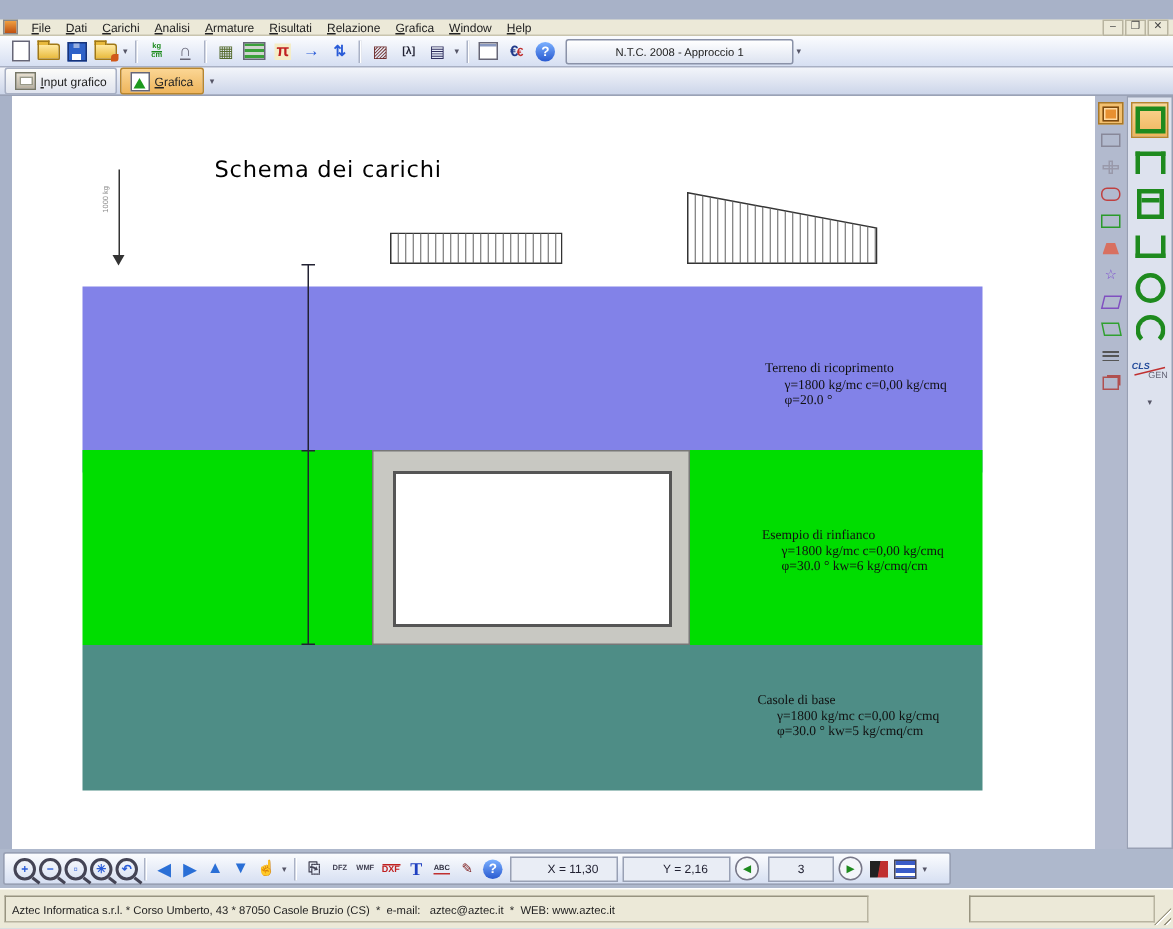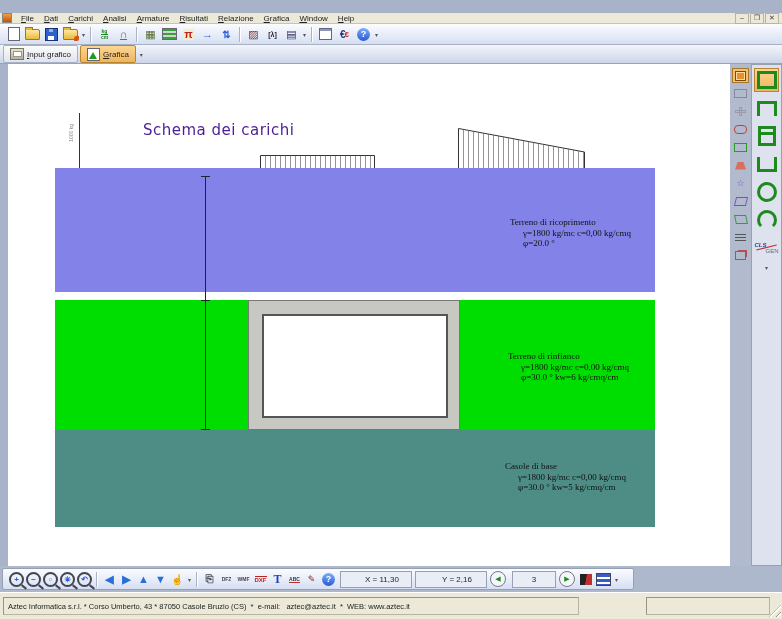--- a/index.html
+++ b/index.html
@@ -69,23 +69,23 @@
   .tab.inactive{background:linear-gradient(#fcfcfa,#dfe3ee);border:1px solid #a8b0c4;}
   .tab.active{background:linear-gradient(#fbd694,#eeb55c);border:1px solid #b8862e;font-weight:normal;}
   .tab-icon-input{width:12px;height:10px;background:linear-gradient(#e8e0d0,#b8b0a0);border:1px solid #776;position:relative;}
   .tab-icon-input::after{content:'';position:absolute;left:2px;top:2px;width:7px;height:4px;background:#fff;border:1px solid #998;}
   .tab-icon-graf{width:11px;height:11px;background:#fff;border:1px solid #667;position:relative;}
   .tab-icon-graf::after{content:'';position:absolute;left:1px;bottom:1px;width:0;height:0;
     border-left:4px solid transparent;border-right:4px solid transparent;border-bottom:7px solid #1e9a1e;}
 
   
   #canvas{position:absolute;left:8px;top:64px;width:722px;height:502px;background:#fff;overflow:hidden;}
-  .cv-title{position:absolute;left:135px;top:40px;font-family:"DejaVu Sans",sans-serif;font-size:15px;color:#4c1d95;letter-spacing:.5px;margin-top:17px;}
+  .cv-title{position:absolute;left:135px;top:40px;font-family:"DejaVu Sans",sans-serif;font-size:15px;color:#000000;letter-spacing:.5px;}
   .layer{position:absolute;left:47px;width:600px;}
-  #layer0{top:104px;height:124px;}
+  #layer0{top:127px;height:124px;}
   #layer1{top:236px;height:130px;}
   #layer2{top:366px;height:97px;}
   .soil-label{position:absolute;font-family:"Liberation Serif",serif;font-size:9px;line-height:10.5px;color:#111;white-space:nowrap;}
   #slabel0{left:455px;top:49px;}
   #slabel1{left:453px;top:51px;}
   #slabel2{left:450px;top:31px;}
   .soil-label .l2,.soil-label .l3{padding-left:5px;margin-left:8px;}
   .pl-line{position:absolute;left:71px;top:49px;width:1px;height:58px;background:#333;}
   .pl-head{position:absolute;left:67px;top:106px;width:0;height:0;
     border-left:4px solid transparent;border-right:4px solid transparent;border-top:7px solid #333;}
@@ -246,20 +246,21 @@
     <div class="tb-btn">
         <span class="icon-report"></span>
       </div>
     <div class="tb-btn">
       <span class="euro1">€</span>
         <span class="euro2">€</span>
     </div>
     <div class="tb-btn">
         <span class="help-circle">?</span>
       </div>
+    <div class="ntc-combo">N.T.C. 2008 - Approccio 1</div>
     <span class="ovf">▾</span>
   </div>
 
   <div id="tabbar">
     <div class="tab inactive">
       <span class="tab-icon-input"></span>
       <span class="accel"><u>I</u>nput grafico</span>
     </div>
     <div class="tab active">
       <span class="tab-icon-graf"></span>
@@ -331,21 +332,21 @@
 
     <div class="layer" id="layer0" style="background: rgb(130, 130, 232);">
       <div class="soil-label" id="slabel0">
         <div class="l1">Terreno di ricoprimento</div>
         <div class="l2">γ=1800 kg/mc  c=0,00 kg/cmq</div>
         <div class="l3">φ=20.0 °</div>
       </div>
     </div>
     <div class="layer" id="layer1" style="background: rgb(0, 221, 0);">
       <div class="soil-label" id="slabel1">
-        <div class="l1">Terreno di rinfianco</div>
+        <div class="l1">Esempio di rinfianco</div>
         <div class="l2">γ=1800 kg/mc  c=0,00 kg/cmq</div>
         <div class="l3">φ=30.0 °  kw=6 kg/cmq/cm</div>
       </div>
     </div>
     <div class="layer" id="layer2" style="background: rgb(78, 141, 134);">
       <div class="soil-label" id="slabel2">
         <div class="l1">Casole di base</div>
         <div class="l2">γ=1800 kg/mc  c=0,00 kg/cmq</div>
         <div class="l3">φ=30.0 °  kw=5 kg/cmq/cm</div>
       </div>

